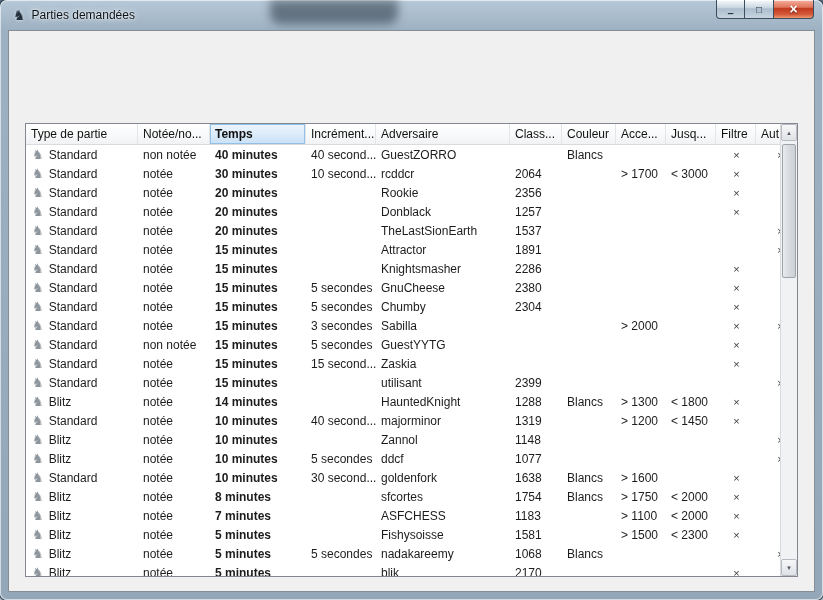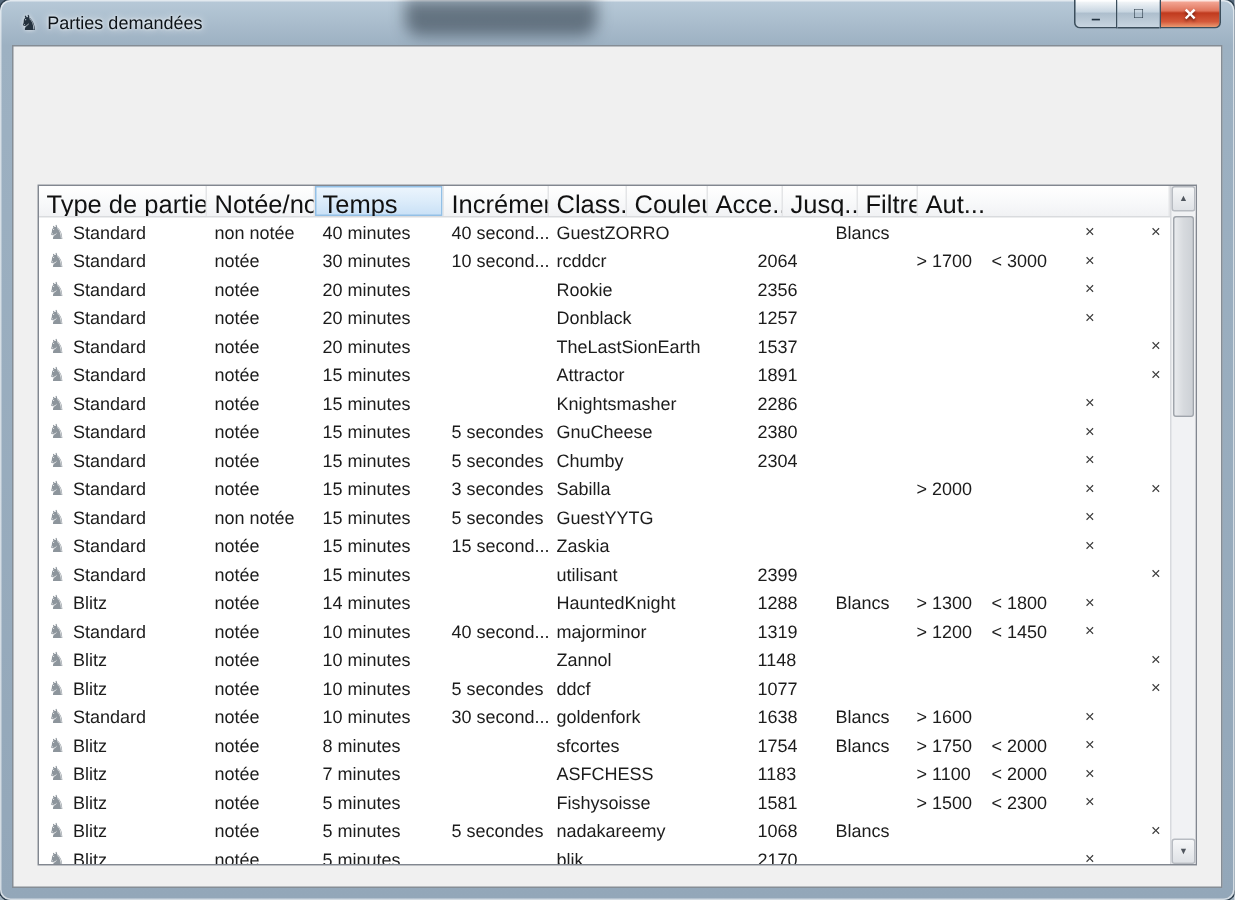--- a/index.html
+++ b/index.html
@@ -45,27 +45,27 @@
     font:12px "Liberation Sans",sans-serif;padding:0 3px;}
   .input-min{left:643px;}
   .et-label{position:absolute;left:719px;top:4px;}
   .input-max{left:736px;}
 
   .propose-link{position:absolute;top:68px;left:12px;font-size:12px;color:#1a56c4;text-decoration:underline;cursor:pointer;white-space:nowrap;}
 
   .table{position:absolute;left:16px;right:16px;top:92px;bottom:14px;border:1px solid #828790;background:#fff;overflow:hidden;}
   .header-row{display:flex;height:21px;background:linear-gradient(180deg,#ffffff 0%,#f8f9fa 55%,#f1f2f4 100%);
     border-bottom:1px solid #d9dbde;padding-right:17px;}
-  .h-cell{font-size:17px;color:#111;padding:3px 4px 0 5px;border-right:1px solid #e4e5e7;white-space:nowrap;overflow:hidden;flex-shrink:0;cursor:pointer;}
+  .h-cell{font-size:12px;color:#111;padding:3px 4px 0 5px;border-right:1px solid #e4e5e7;white-space:nowrap;overflow:hidden;flex-shrink:0;cursor:pointer;}
   .h-cell.sorted{background:linear-gradient(180deg,#edf5fd 0%,#dcecfa 50%,#c8e0f6 100%);box-shadow:inset 0 0 0 1px #93c0e6;}
 
   .table-body{position:absolute;top:21px;left:0;right:17px;bottom:0;overflow:hidden;}
   .t-row{display:flex;height:19px;align-items:center;font-size:12px;color:#1c1c1c;cursor:pointer;}
   .c{padding:0 4px 0 5px;white-space:nowrap;overflow:hidden;flex-shrink:0;}
-  .col-0{width:112px;}.col-1{width:72px;}.col-2{width:86px;}.col-3{width:70px;text-align:center;}.col-4{width:134px;}
+  .col-0{width:112px;}.col-1{width:72px;}.col-2{width:96px;font-weight:bold;}.col-3{width:70px;text-align:center;}.col-4{width:134px;}
   .col-5{width:52px;}.col-6{width:54px;}.col-7{width:50px;}.col-8{width:50px;}.col-9{width:40px;}
   .col-10{flex:1 0 auto;width:48px;}
   .t-row .col-0{display:flex;align-items:center;gap:5px;padding-left:6px;}
   .t-row .col-9,.t-row .col-10{text-align:center;color:#3a3a3a;font-size:11px;}
   .knight{font-size:13px;color:#8d959c;line-height:1;}
 
   .scrollbar{position:absolute;top:0;right:0;bottom:0;width:17px;background:#f1f2f4;border-left:1px solid #d8dade;}
   .sb-btn{position:absolute;left:0;width:16px;height:17px;border:1px solid #b8bcc2;border-radius:2px;cursor:pointer;
     background:linear-gradient(180deg,#f6f7f8,#dfe2e6);display:flex;align-items:center;justify-content:center;font-size:6px;color:#50565e;}
   .sb-btn.up{top:0;}
@@ -101,20 +101,21 @@
   <div class="client">
 
 
 
     <div class="table">
       <div class="header-row">
           <div class="h-cell col-0">Type de partie</div>
           <div class="h-cell col-1">Notée/no...</div>
           <div class="h-cell col-2 sorted">Temps</div>
           <div class="h-cell col-3">Incrément...</div>
+          <div class="h-cell col-4">Adversaire</div>
           <div class="h-cell col-5">Class...</div>
           <div class="h-cell col-6">Couleur</div>
           <div class="h-cell col-7">Acce...</div>
           <div class="h-cell col-8">Jusq...</div>
           <div class="h-cell col-9">Filtre</div>
           <div class="h-cell col-10">Aut...</div>
         </div>
       <div class="table-body">
           <div class="t-row">
     <div class="c col-0">

